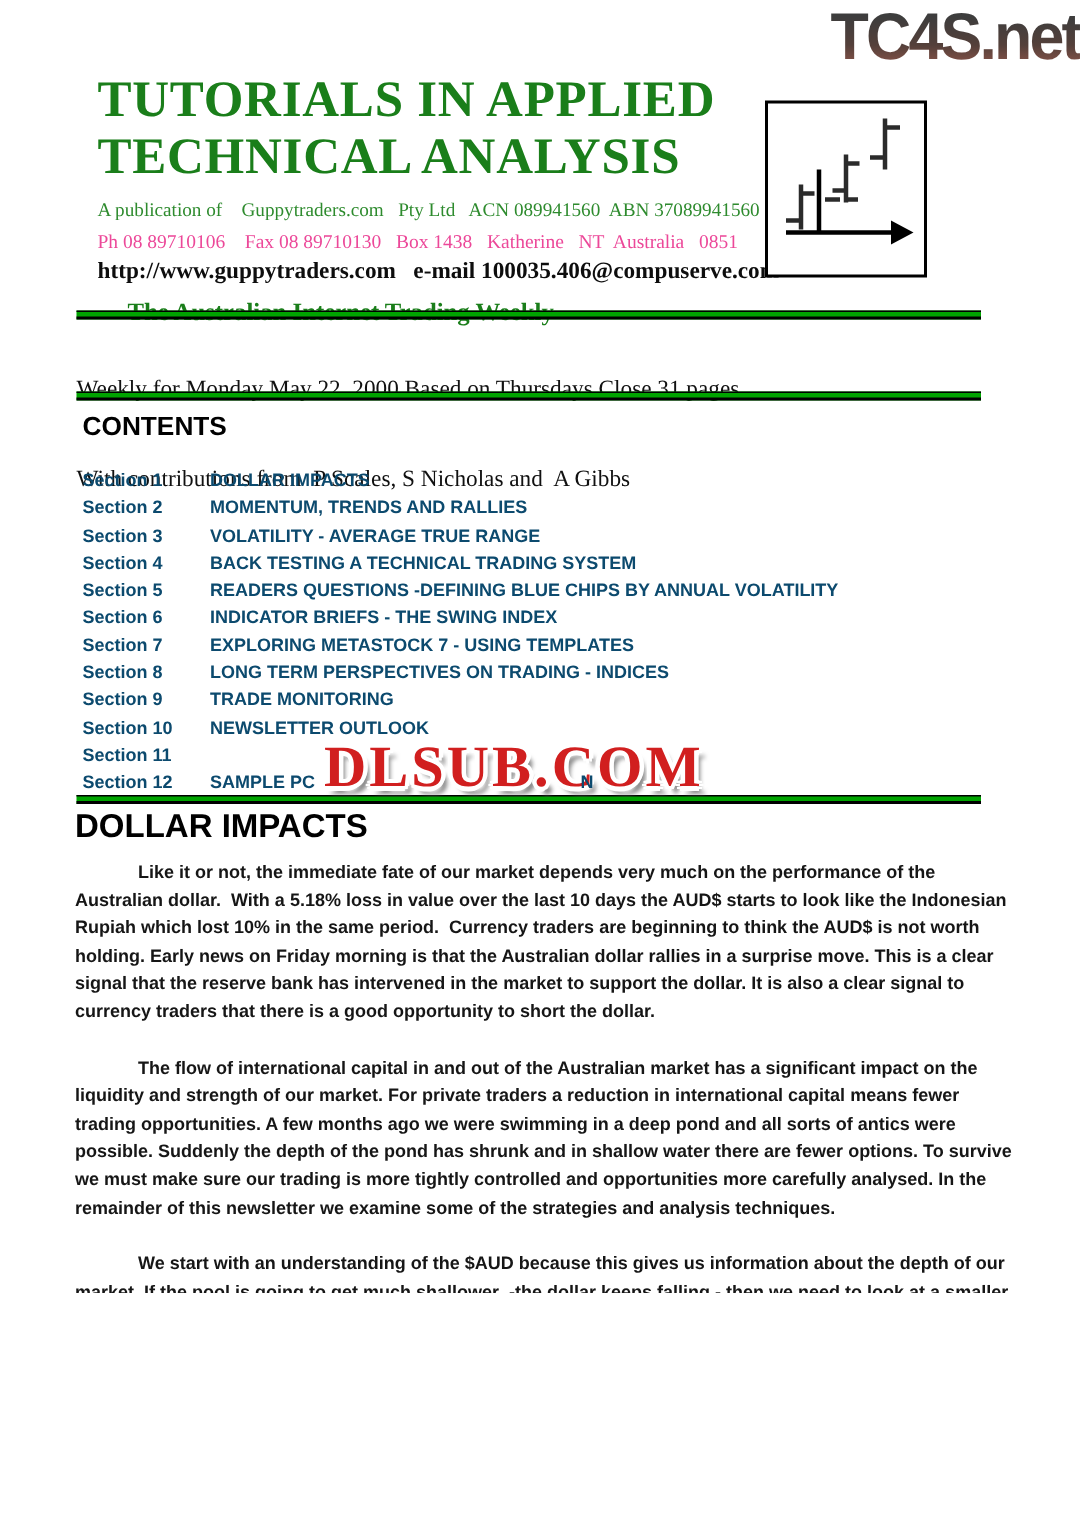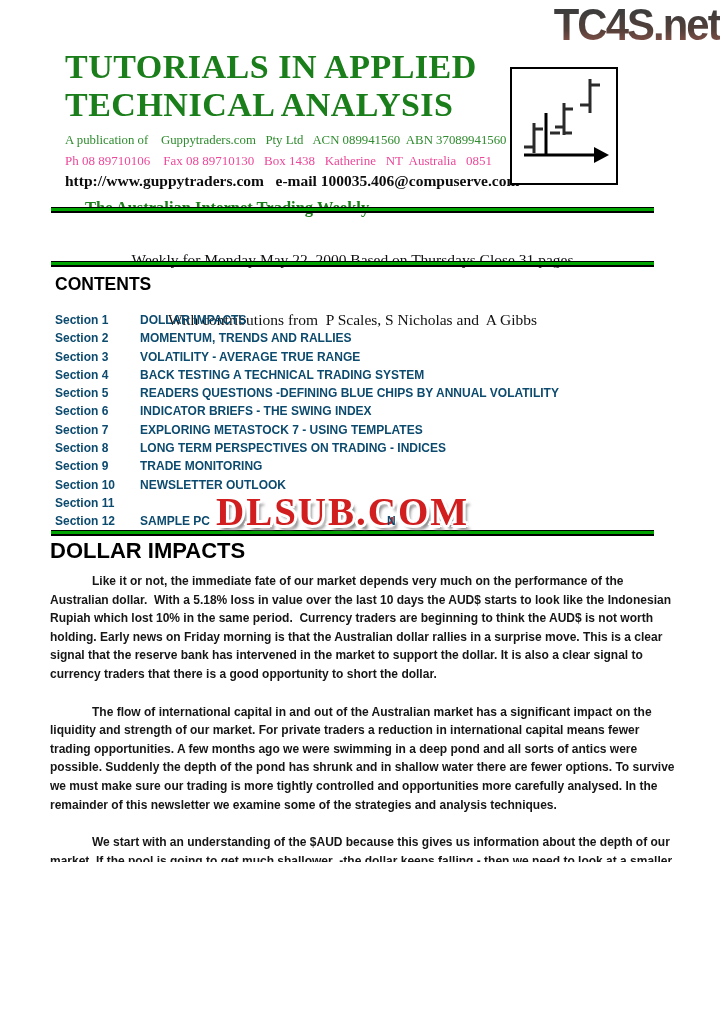--- a/index.html
+++ b/index.html
@@ -38,21 +38,21 @@
 
   
   .rule{
     position:absolute;left:51px;width:603px;height:3px;background:var(--rule-green);
     border-top:1px solid #000;border-bottom:2px solid #000;
   }
   .rule1{top:207px}.rule2{top:261px}.rule3{top:530px}
 
   
   .issue{
-    position:absolute;left:51px;top:215px;width:603px;text-align:center;
+    position:absolute;left:51px;top:215px;width:603px;text-align:left;
     font-family:"Liberation Serif",serif;font-size:15.5px;color:#111;white-space:pre;
   }
   .issue .i-line{margin-bottom:6px;}
 
   
   .contents{position:absolute;left:55px;top:274px;width:650px;}
   .c-head{font-weight:bold;font-size:17.5px;color:#000;margin-bottom:16px;}
   .c-row{display:flex;line-height:18.3px;font-weight:bold;font-size:12px;color:#0c4a6e;position:relative;}
   .c-label{width:85px;flex:none;}
   .c-title{white-space:nowrap;}

